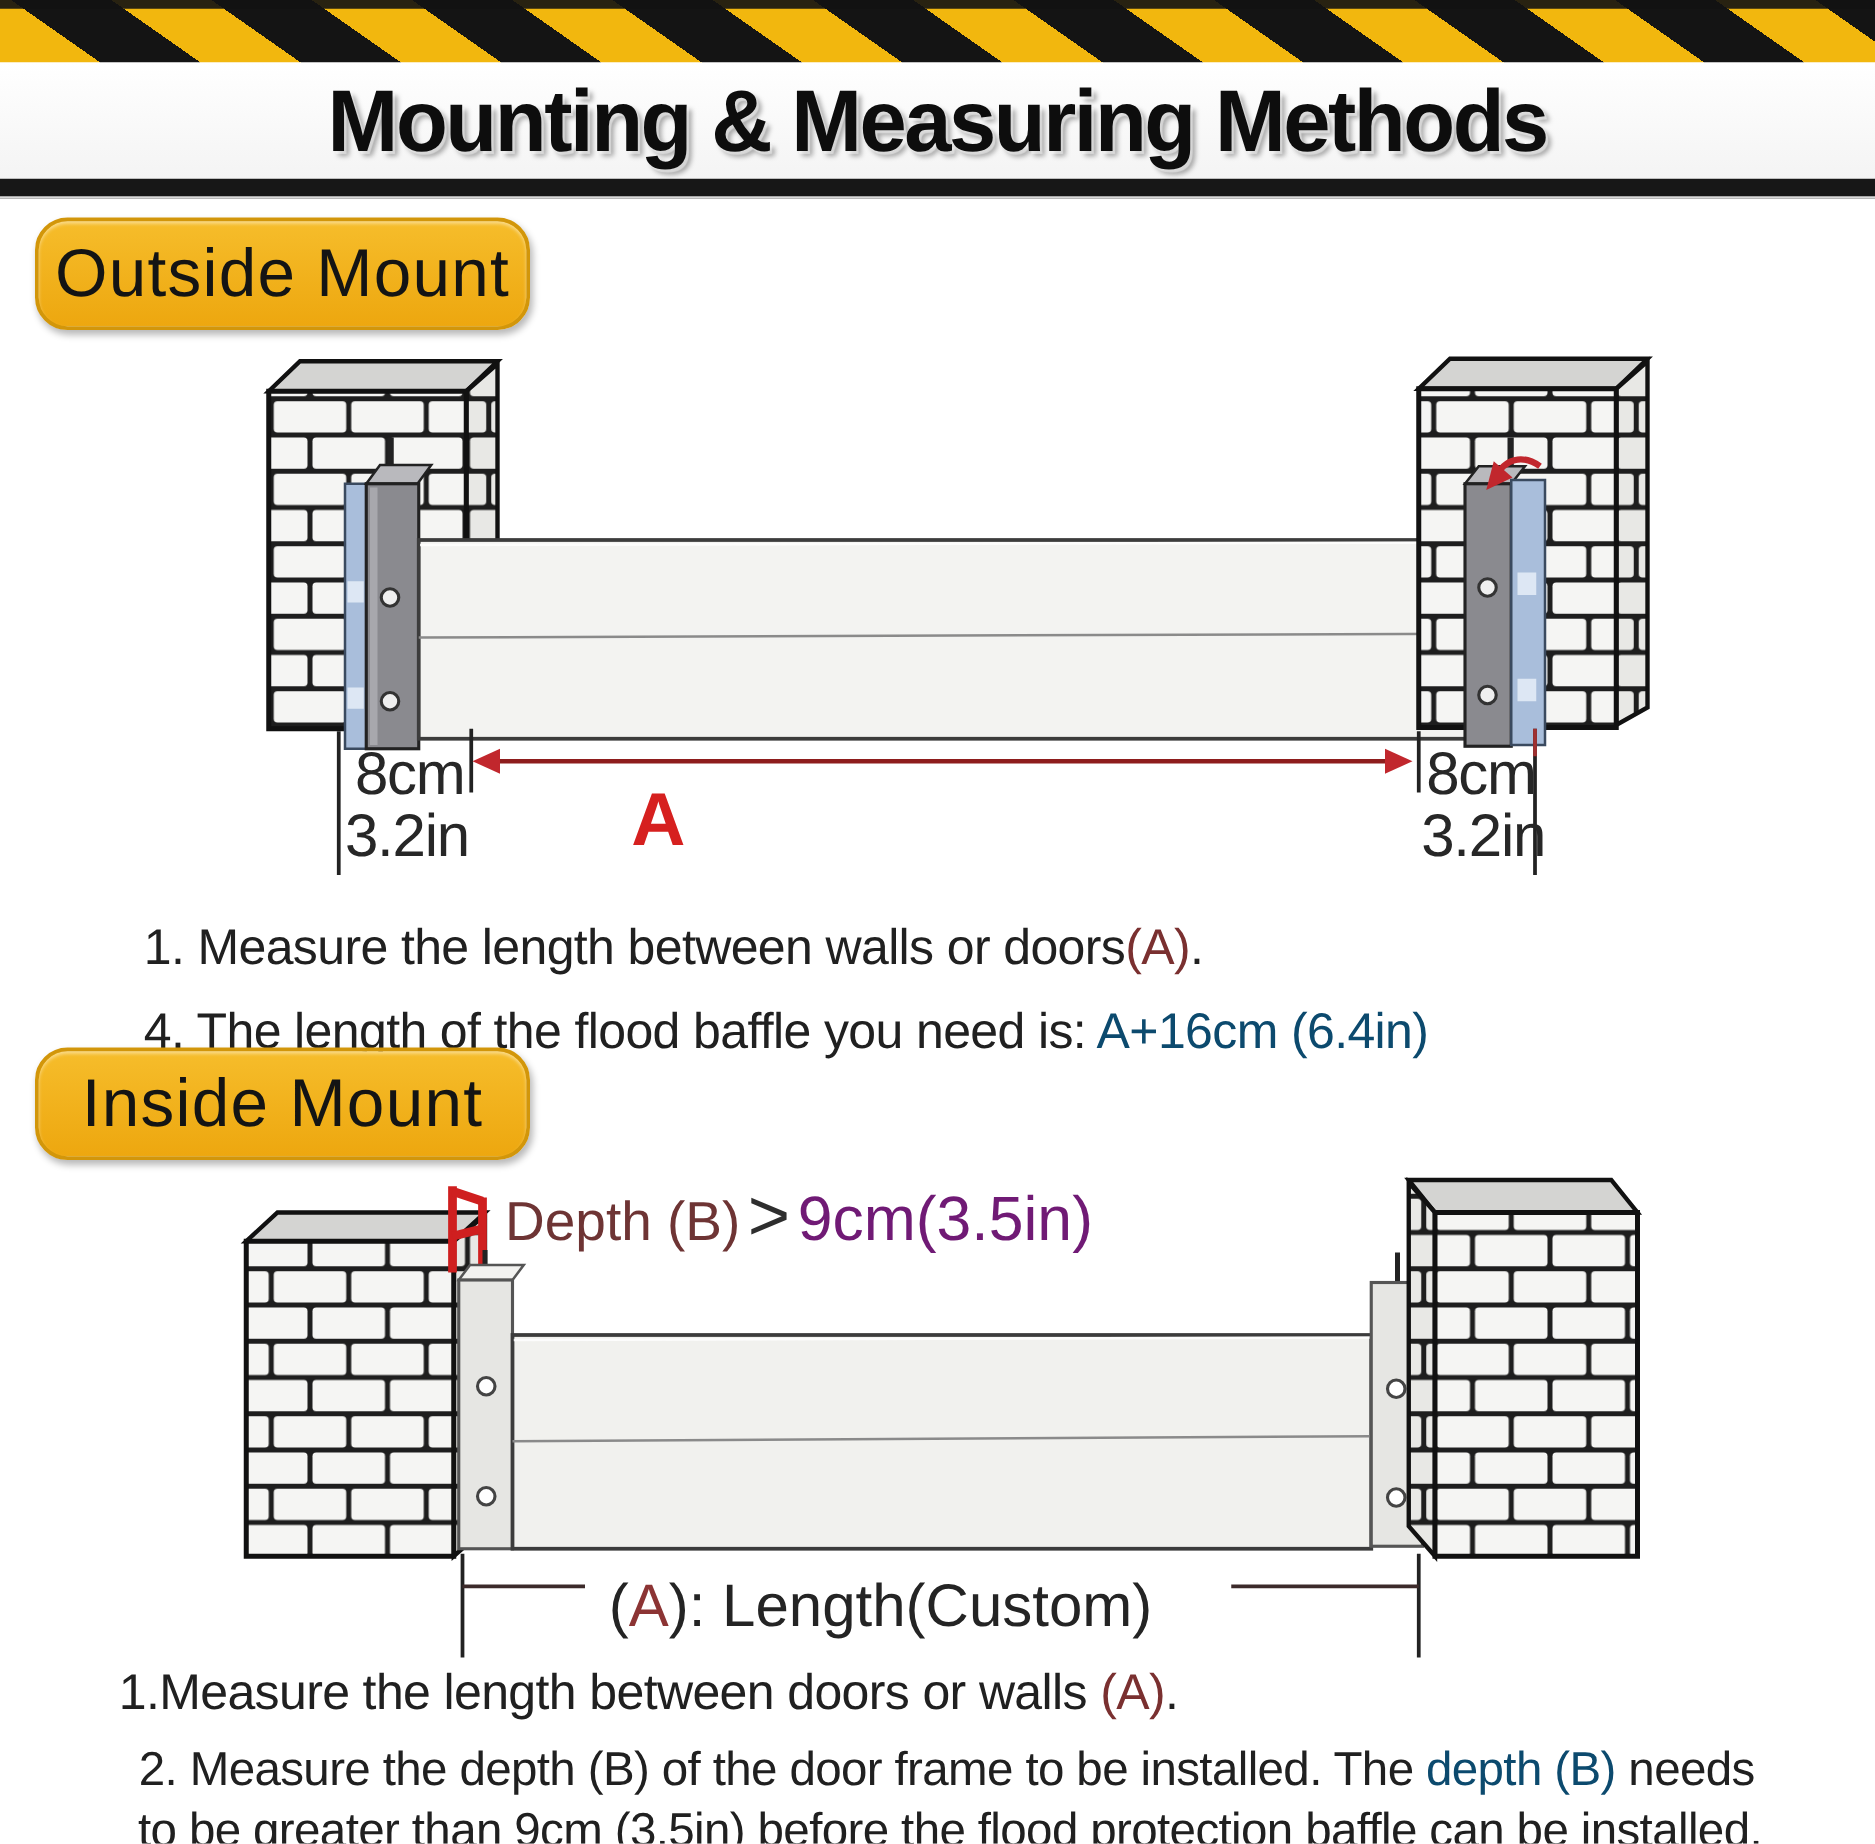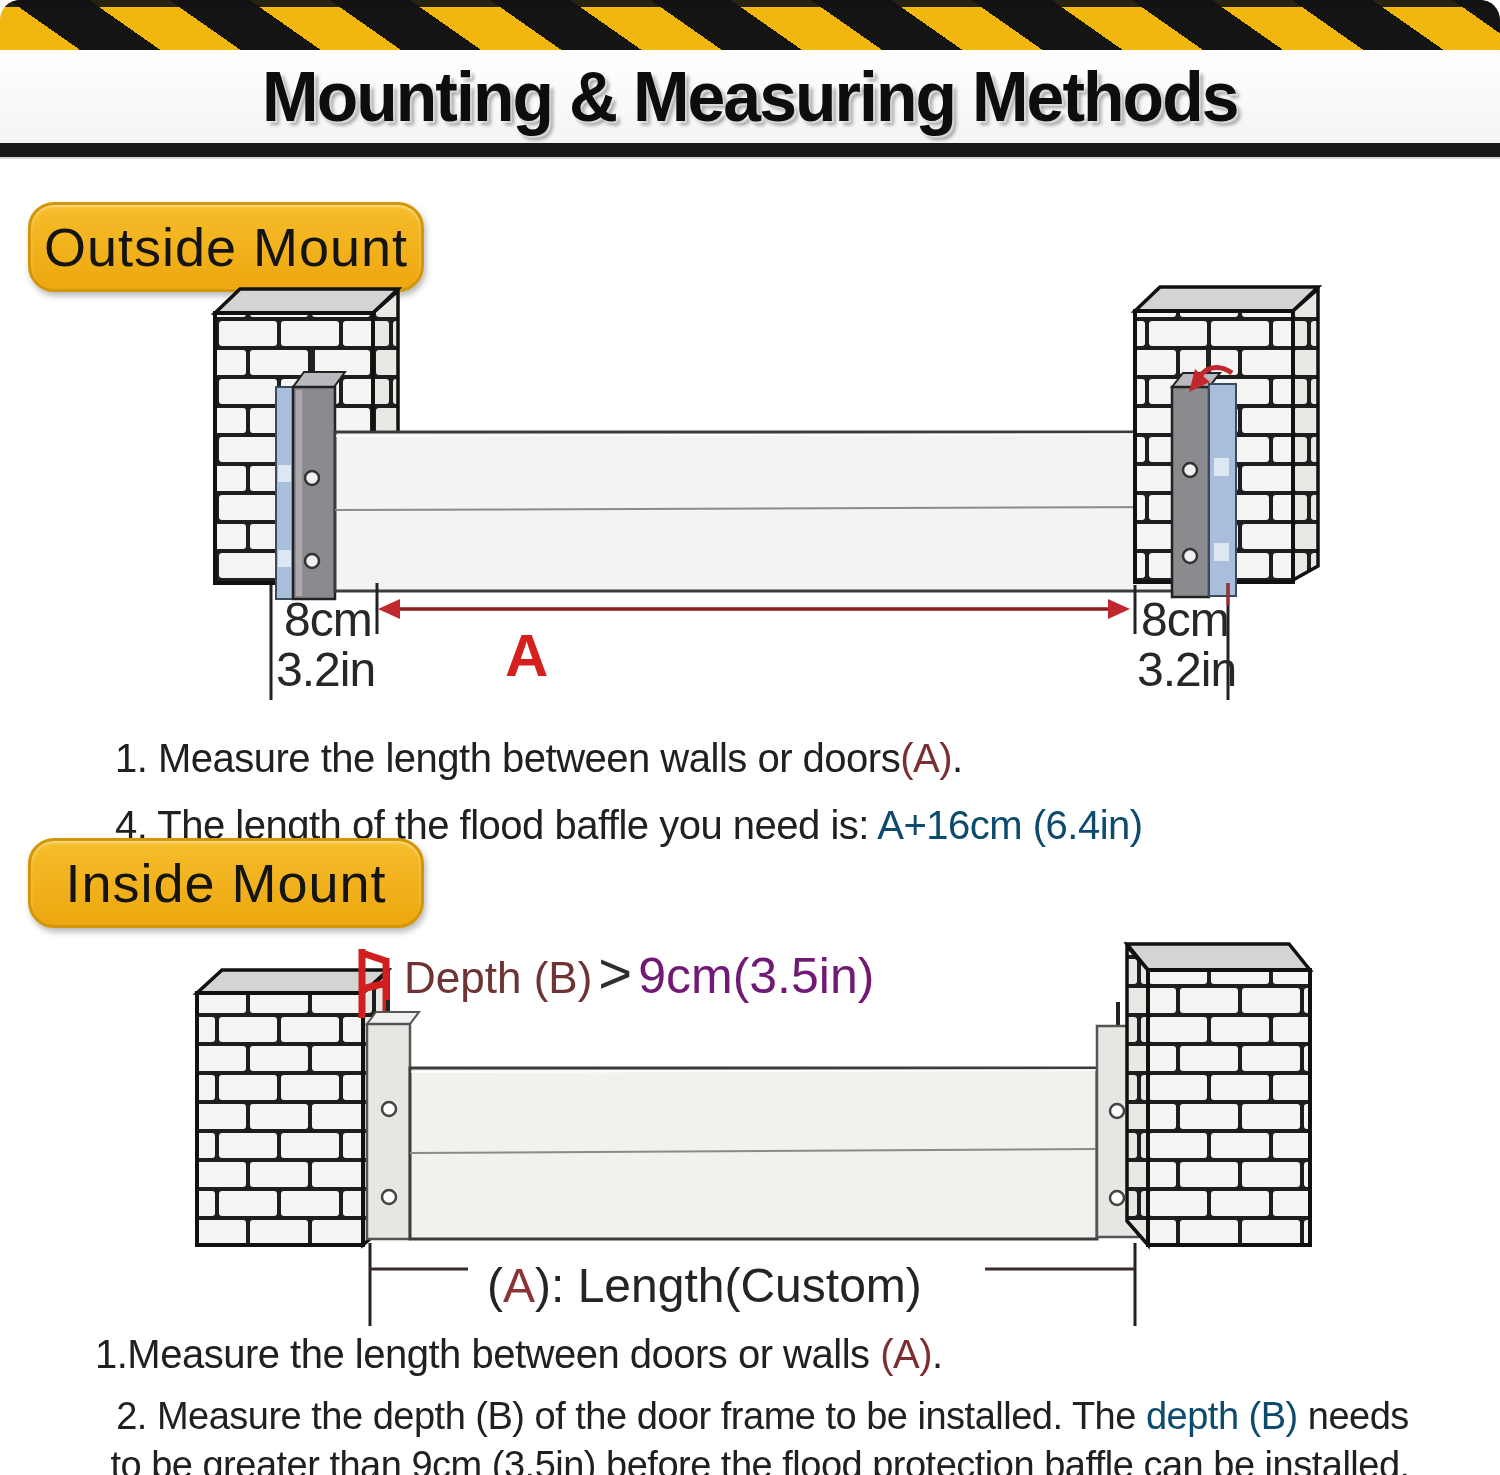--- a/index.html
+++ b/index.html
@@ -1,17 +1,17 @@
 <!DOCTYPE html>
 <html><head>
 <meta charset="utf-8">
 <style>
   html,body{margin:0;padding:0;background:#ffffff;}
   .stage{position:relative;width:1500px;height:1475px;background:#ffffff;overflow:hidden;
-         font-family:"Liberation Sans",sans-serif;color:#222;border-radius:20px;}
+         font-family:"Liberation Sans",sans-serif;color:#222;}
   .abs{position:absolute;}
 
   
   .hazard-stripes{left:0;top:0;width:1500px;height:50px;
     background:repeating-linear-gradient(35deg,#f2b70e 0 46px,#141414 46px 92px);}
   .hazard-topline{left:0;top:0;width:1500px;height:7px;background:#121212;opacity:.9;}
   .title-band{left:0;top:50px;width:1500px;height:93px;
     background:linear-gradient(180deg,#ffffff 0%,#f4f4f4 100%);
     display:flex;align-items:center;justify-content:center;}
   .page-title{font-size:70px;font-weight:bold;letter-spacing:-2px;color:#0d0d0d;
@@ -53,21 +53,21 @@
 
 <div class="stage">
 
   <div class="abs hazard-stripes"></div>
   <div class="abs hazard-topline"></div>
   <div class="abs title-band">
     <div class="page-title">Mounting &amp; Measuring Methods</div>
   </div>
   <div class="abs banner-bar"></div>
 
-  <div class="mount-badge" style="top:202px;">
+  <div class="mount-badge" style="top:174px;">
     <span>Outside Mount</span>
   </div>
 
   <svg class="abs" style="left:180px;top:278px;" width="1220" height="422" viewBox="180 278 1220 422">
     <defs>
       <pattern id="brickF" width="62" height="58" patternUnits="userSpaceOnUse">
         <rect width="62" height="58" fill="#1e1e1e"></rect>
         <rect x="2" y="2" width="58" height="25" rx="3" fill="#f5f5f3"></rect>
         <rect x="33" y="31" width="58" height="25" rx="3" fill="#f5f5f3"></rect>
         <rect x="-29" y="31" width="58" height="25" rx="3" fill="#f5f5f3"></rect>
@@ -210,17 +210,17 @@
   </div>
 
   <div class="len-label" style="left:487px;top:1258px;">
     <span>(</span>
       <span class="len-a">A</span>
       <span>): Length(Custom)</span>
   </div>
 
   <div class="steps steps2" style="left:95px;top:1332px;width:1330px;">
     <div class="line" style="font-size:40px;"><span>1.Measure the length between doors or walls </span><span class="hl-maroon">(A)</span><span>.</span></div>
-    <div class="line" style="margin-top:18px;margin-left:5px;text-align:center;"><span>2. Measure the depth (B) of the door frame to be installed. The </span><span class="hl-red">depth (B)</span><span> needs</span></div>
+    <div class="line" style="margin-top:18px;margin-left:16px;"><span>2. Measure the depth (B) of the door frame to be installed. The </span><span class="hl-red">depth (B)</span><span> needs</span></div>
     <div class="line center-line" style="margin-top:6px;"><span>to be greater than 9cm (3.5in) before the flood protection baffle can be installed.</span></div>
   </div>
 
 </div>
 
 </body></html>

